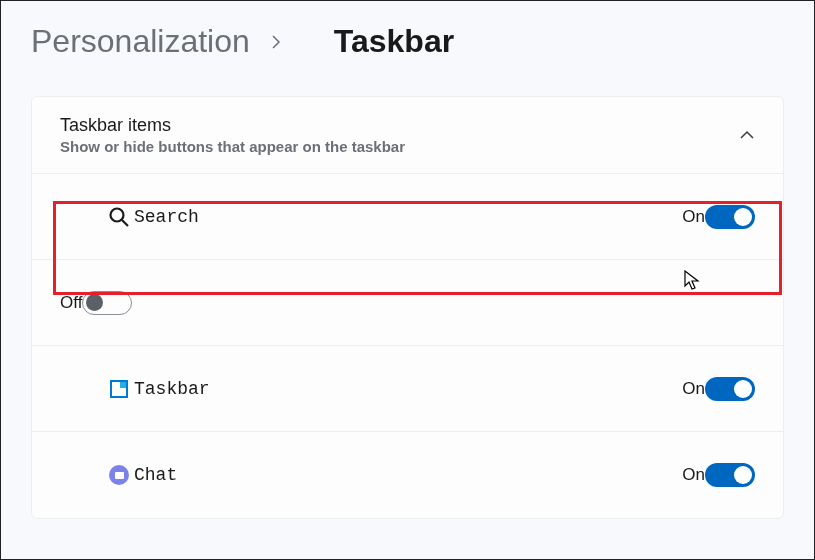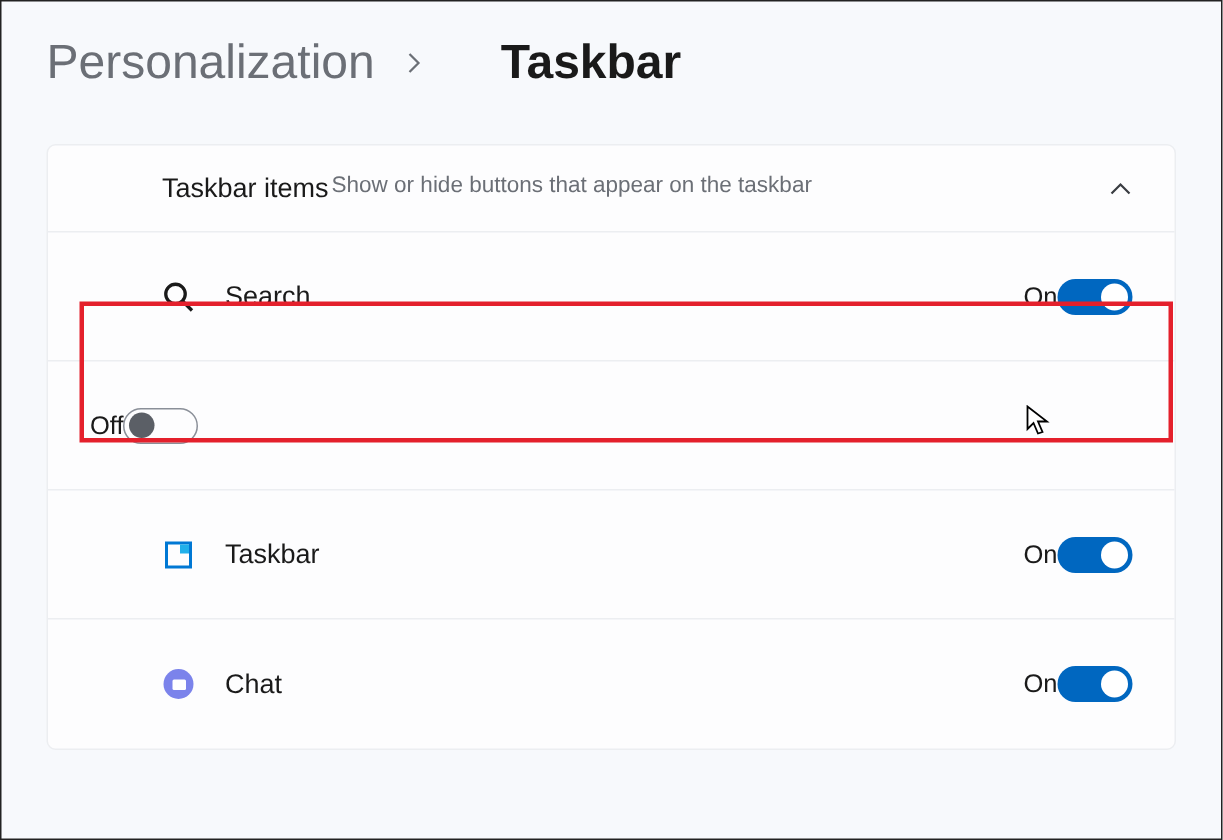--- a/index.html
+++ b/index.html
@@ -44,31 +44,31 @@
     }
     .panel-header {
       display: flex;
       align-items: center;
       justify-content: space-between;
       padding: 18px 28px 18px 28px;
       border-bottom: 1px solid #eceef1;
     }
     .panel-header-text {
       display: flex;
+      flex-direction: column;
       gap: 2px;
-      margin-left: 48px;
     }
     .panel-title {
       font-size: 18px;
       font-weight: 400;
       color: #1a1a1a;
     }
     .panel-subtitle {
       font-size: 15px;
-      font-weight: 400;
+      font-weight: 700;
       color: #6b6f76;
     }
     .collapse-icon {
       display: flex;
       align-items: center;
       cursor: pointer;
     }
     .item-row {
       display: flex;
       align-items: center;
@@ -76,22 +76,23 @@
       padding: 24px 28px;
       border-bottom: 1px solid #eceef1;
       min-height: 86px;
     }
     .item-row:last-child {
       border-bottom: none;
     }
     .item-left {
       display: flex;
       align-items: center;
-      gap: 20px;
+      gap: 4px;
       padding-left: 48px;
+      font-family: Liberation Mono, monospace;
     }
     .item-icon {
       width: 22px;
       height: 22px;
       display: flex;
       align-items: center;
       justify-content: center;
     }
     .item-label {
       font-size: 18px;

